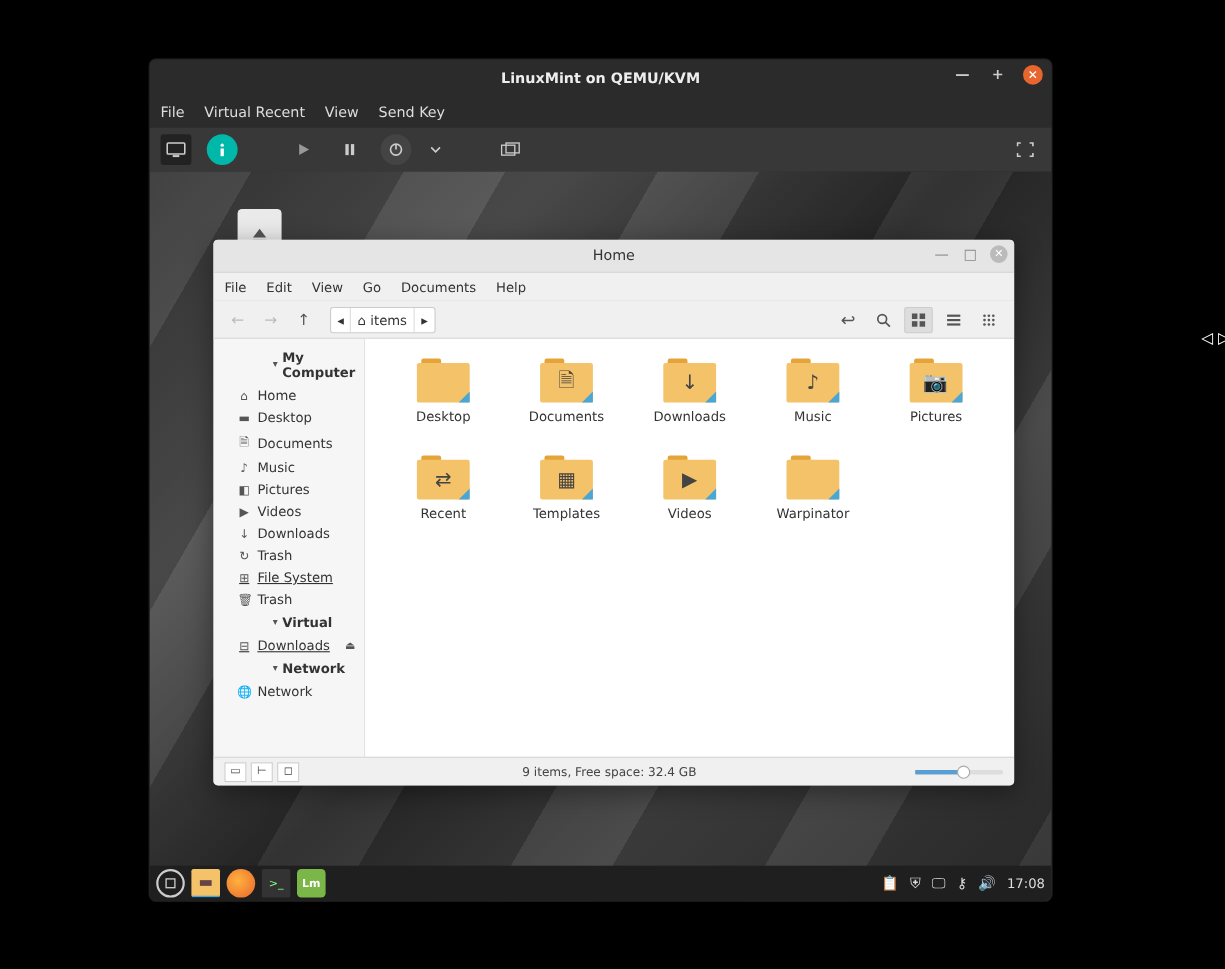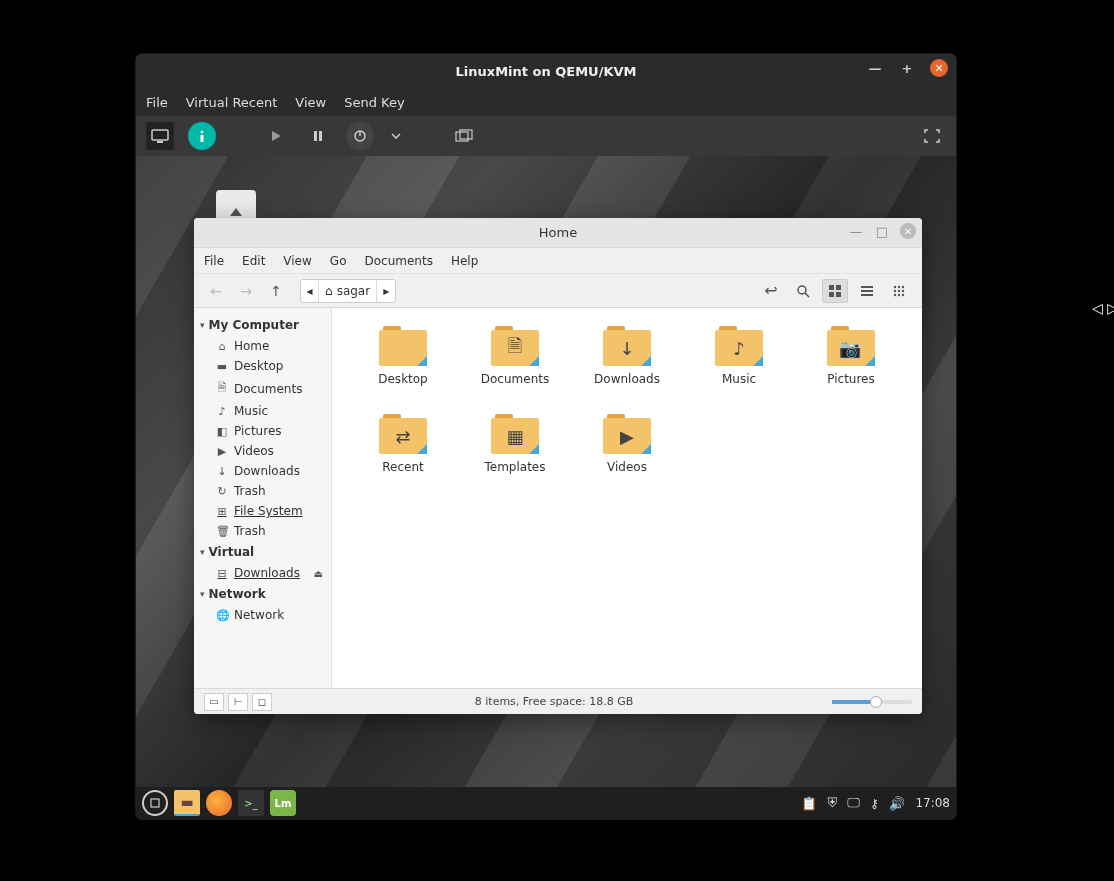--- a/index.html
+++ b/index.html
@@ -48,21 +48,21 @@
 .fm-path { display: flex; align-items: center; margin-left: 6px; border: 1px solid #ccc; border-radius: 3px; height: 24px; background: #fff; }
 .fm-path-seg { padding: 0 6px; font-size: 12px; color: #333; display: flex; align-items: center; height: 100%; border-right: 1px solid #ddd; cursor: pointer; gap: 4px; }
 .fm-path-seg:first-child { width: 18px; justify-content: center; }
 .fm-path-seg:last-child { border-right: none; }
 .fm-tool-right { margin-left: auto; display: flex; gap: 6px; align-items: center; }
 .fm-viewbtn { width: 26px; height: 24px; display: flex; align-items: center; justify-content: center; color: #555; border: 1px solid transparent; cursor: pointer; border-radius: 2px; }
 .fm-viewbtn.active { background: #ddd; border-color: #ccc; }
 
 .fm-body { flex: 1; display: flex; overflow: hidden; }
 .fm-sidebar { width: 138px; background: #f6f6f6; border-right: 1px solid #e0e0e0; padding: 6px 0; font-size: 12px; color: #333; overflow: hidden; }
-.fm-section-hdr { font-weight: bold; padding: 4px 8px 4px 6px; display: flex; align-items: center; gap: 2px; cursor: pointer; }
+.fm-section-hdr { font-weight: bold; padding: 4px 8px 4px 6px; display: flex; align-items: center; gap: 2px; cursor: pointer; margin-left: 48px; }
 .fm-section-hdr::before { content: "▾"; font-size: 9px; color: #555; margin-right: 2px; }
 .fm-place { padding: 3px 8px 3px 22px; display: flex; align-items: center; gap: 6px; cursor: pointer; position: relative; }
 .fm-place.selected { text-decoration: underline; }
 .fm-place .ico { width: 12px; font-size: 11px; color: #555; text-align: center; }
 .fm-eject { position: absolute; right: 8px; font-size: 10px; color: #555; }
 
 .fm-content { flex: 1; background: #fff; padding: 18px 20px; display: grid; grid-template-columns: repeat(5, 1fr); grid-auto-rows: min-content; gap: 28px 10px; align-content: start; overflow: auto; }
 .fm-item { display: flex; flex-direction: column; align-items: center; gap: 6px; font-size: 12px; color: #333; cursor: pointer; }
 .folder { width: 48px; height: 40px; position: relative; }
 .folder .tab { position: absolute; top: 0; left: 4px; width: 18px; height: 6px; background: #e5a43a; border-radius: 2px 2px 0 0; }
@@ -184,21 +184,21 @@
         <span class="fm-menu-item">Help</span>
       </div>
       <div class="fm-toolbar">
         <span class="fm-navbtn disabled">←</span>
         <span class="fm-navbtn disabled">→</span>
         <span class="fm-navbtn">↑</span>
         <div class="fm-path">
           <span class="fm-path-seg">◂</span>
           <span class="fm-path-seg">
             <span>⌂</span>
-            <span>sagar</span>
+            <span>items</span>
           </span>
           <span class="fm-path-seg">▸</span>
         </div>
         <div class="fm-tool-right">
           <span class="fm-viewbtn">↩</span>
           <span class="fm-viewbtn">
             <svg width="14" height="14" viewBox="0 0 14 14">
                 <circle cx="6" cy="6" r="4" fill="none" stroke="#555" stroke-width="1.5"></circle>
                 <line x1="9" y1="9" x2="13" y2="13" stroke="#555" stroke-width="1.5"></line>
               </svg>
@@ -346,27 +346,35 @@
               <span>Templates</span>
             </div>
           <div class="fm-item">
               <div class="folder">
                 <div class="tab"></div>
                 <div class="body">▶</div>
                 <div class="corner"></div>
               </div>
               <span>Videos</span>
             </div>
+          <div class="fm-item">
+              <div class="folder">
+                <div class="tab"></div>
+                <div class="body"></div>
+                <div class="corner"></div>
+              </div>
+              <span>Warpinator</span>
+            </div>
         </div>
       </div>
       <div class="fm-status">
         <span class="stbtn">▭</span>
         <span class="stbtn">⊢</span>
         <span class="stbtn">◻</span>
-        <span class="mid">8 items, Free space: 18.8 GB</span>
+        <span class="mid">9 items, Free space: 32.4 GB</span>
         <div class="fm-zoom">
             <div class="fill"></div>
             <div class="knob"></div>
           </div>
       </div>
     </div>
 
     <div class="taskbar">
       <div class="tb-item start">
           <svg width="14" height="14" viewBox="0 0 14 14">

